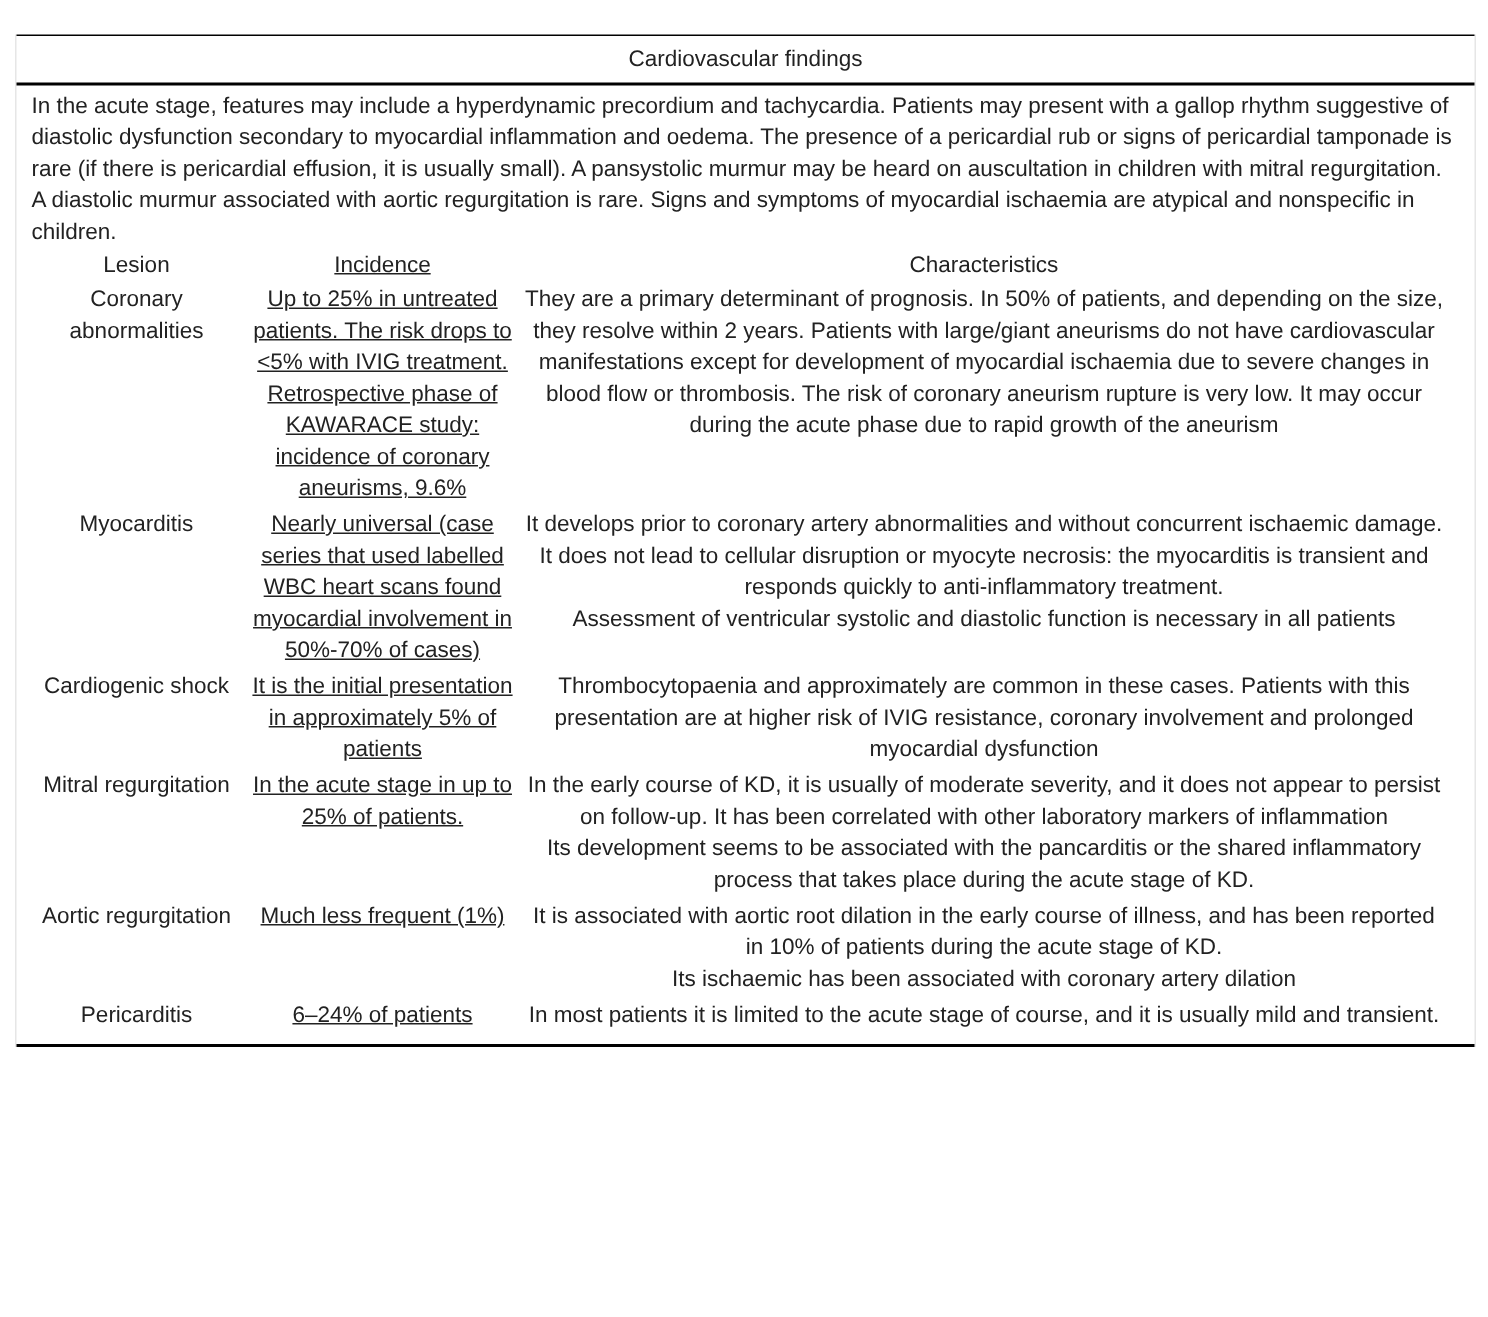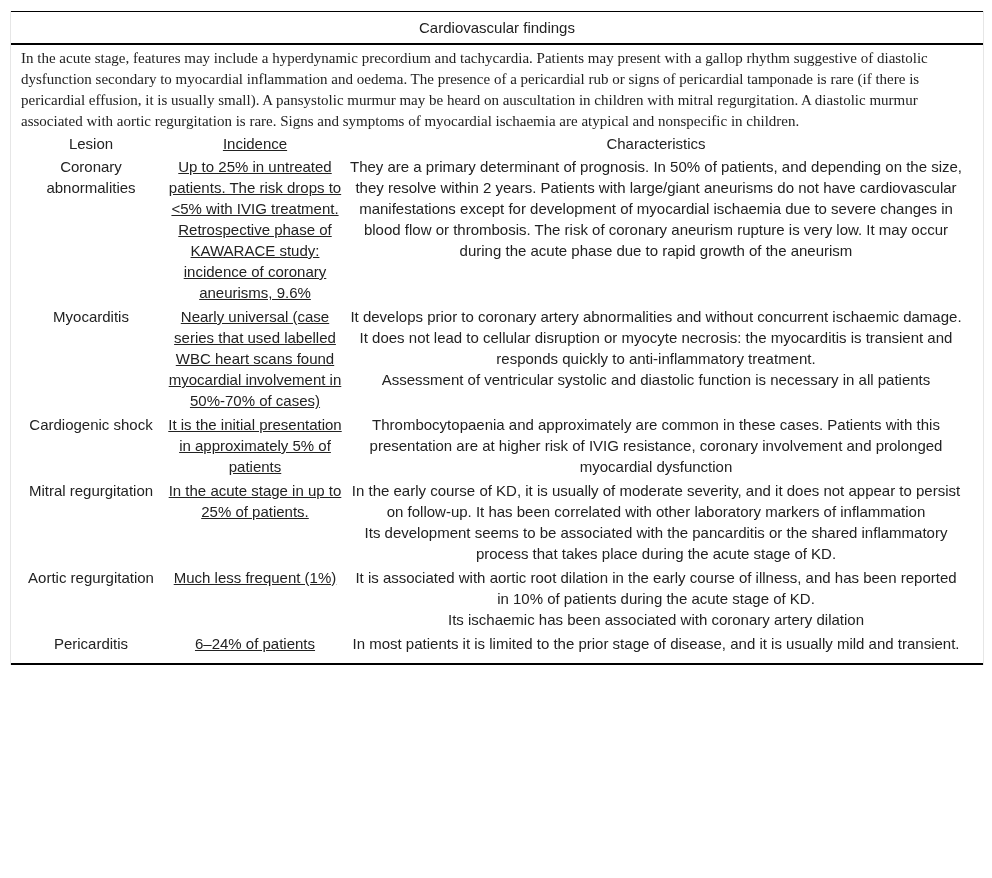--- a/index.html
+++ b/index.html
@@ -1,20 +1,20 @@
 <!DOCTYPE html>
 <html><head>
 <meta charset="utf-8">
 <style>
   html, body { margin:0; padding:0; background:#ffffff; }
   body { width:992px; height:878px; position:relative; font-family:"Liberation Sans", sans-serif; color:#222; font-size:15px; }
-  .wrap { position:absolute; left:10px; top:11px; width:972px; border-left:1px solid #e6e6e6; border-right:1px solid #e6e6e6; }
+  .wrap { position:absolute; left:10px; top:23px; width:972px; border-left:1px solid #e6e6e6; border-right:1px solid #e6e6e6; }
   .top-rule { border-top:1px solid #000; }
   .caption { height:31px; line-height:31px; text-align:center; font-size:15px; color:#222; border-bottom:2px solid #000; }
-  .intro { padding:3px 10px 0 10px; line-height:21px;font-family:Liberation Serif, serif; }
+  .intro { padding:3px 10px 0 10px; line-height:21px; }
   table { border-collapse:collapse; width:100%; }
   td, th { vertical-align:top; text-align:center; font-weight:normal; line-height:21px; padding:0; }
   .c1 { padding-left:10px; width:140px; }
   .c2 { width:188px;text-decoration:underline; }
   .c3 { padding-right:20px;margin-top:36px; }
   thead th { padding-top:1px; padding-bottom:2px; }
   tbody td { padding-bottom:3px; }
   .bottom-rule { border-bottom:2px solid #000; height:6px; }
   .line { display:block; }
 </style>
@@ -69,19 +69,19 @@
           <td class="c2">Much less frequent (1%)</td>
           <td class="c3">
             <span class="line">It is associated with aortic root dilation in the early course of illness, and has been reported in 10% of patients during the acute stage of KD.</span>
             <span class="line">Its ischaemic has been associated with coronary artery dilation</span>
           </td>
         </tr>
         <tr>
           <td class="c1">Pericarditis</td>
           <td class="c2">6–24% of patients</td>
           <td class="c3">
-            <span class="line">In most patients it is limited to the prior stage of disease, and it is usually mild and transient.</span>
+            <span class="line">In most patients it is limited to the acute stage of course, and it is usually mild and transient.</span>
           </td>
         </tr>
       </tbody>
   </table>
   <div class="bottom-rule"></div>
 </div>
 
 </body></html>

